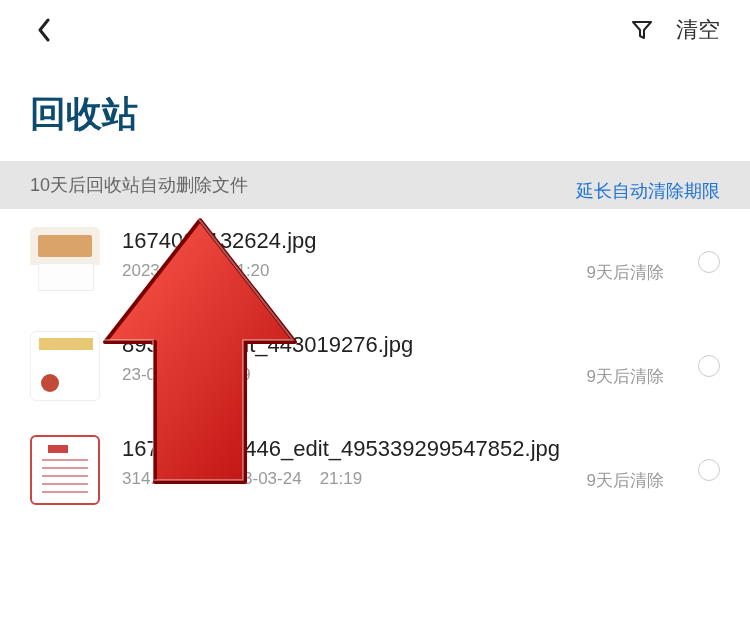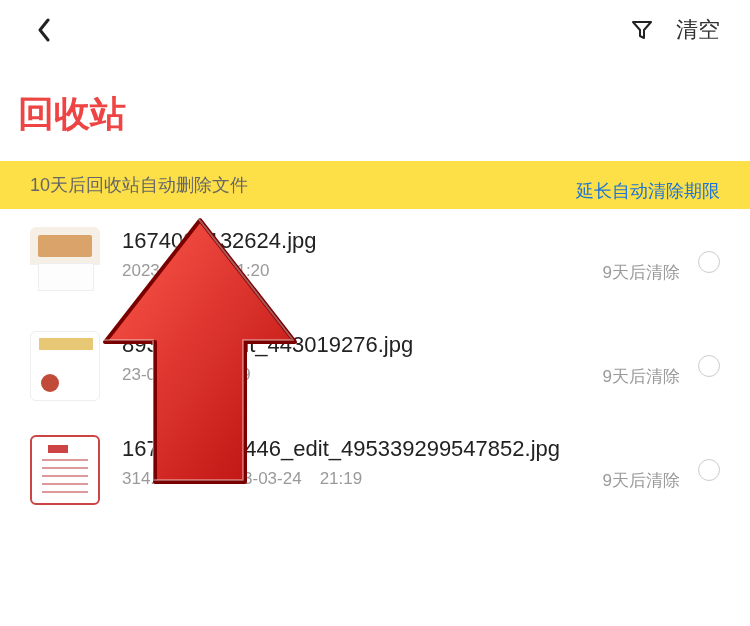--- a/index.html
+++ b/index.html
@@ -2,32 +2,32 @@
 <html><head>
 <meta charset="utf-8">
 <style>
   * { box-sizing: border-box; margin: 0; padding: 0; }
   html, body { width: 750px; height: 626px; font-family: -apple-system, "PingFang SC", "Microsoft YaHei", sans-serif; background: #fff; color: #222; overflow: hidden; }
   .header { height: 60px; display: flex; align-items: center; padding: 0 30px; }
   .back { flex: 0 0 auto; width: 28px; height: 28px; display: flex; align-items: center; justify-content: center; cursor: pointer; }
   .spacer { flex: 1 1 auto; }
   .filter { width: 28px; height: 28px; display: flex; align-items: center; justify-content: center; cursor: pointer; margin-right: 20px; }
   .clear { font-size: 22px; color: #333; cursor: pointer; }
-  .title { font-size: 36px; font-weight: 700; padding: 30px 18px 22px; color: #ef4444; }
-  .notice { display: flex; align-items: center; height: 48px; padding: 0 30px; background: #fde047; font-size: 18px; }
+  .title { font-size: 36px; font-weight: 700; padding: 30px 30px 22px; color: #0c4a6e; }
+  .notice { display: flex; align-items: center; height: 48px; padding: 0 30px; background: #e5e5e5; font-size: 18px; }
   .notice-text { color: #666; flex: 1; }
   .notice-link { color: #1e73d6; cursor: pointer; margin-top: 12px; }
   .list { }
   .row { display: flex; align-items: flex-start; padding: 18px 30px 16px; position: relative; }
   .thumb { width: 70px; height: 70px; border-radius: 6px; flex: 0 0 auto; background: #eee; overflow: hidden; position: relative; }
   .meta { flex: 1 1 auto; padding-left: 22px; min-width: 0; }
   .fname { font-size: 22px; color: #222; line-height: 28px; word-break: break-all; }
   .sub { font-size: 17px; color: #9a9a9a; margin-top: 6px; display: flex; flex-wrap: wrap; }
   .sub span { margin-right: 18px; }
-  .sub .expire { margin-left: auto; margin-right: 0; color: #9a9a9a; }
+  .sub .expire { margin-left: auto; margin-right: 16px; color: #9a9a9a; }
   .radio { width: 22px; height: 22px; border: 1px solid #ccc; border-radius: 50%; flex: 0 0 auto; margin-left: 18px; margin-top: 24px; cursor: pointer; }
   
   .thumb1 { background: linear-gradient(#f6efe5 0 55%, #fff 55% 100%); }
   .thumb1::before { content:""; position:absolute; left:8px; top:8px; width:54px; height:22px; background:#d9a36a; border-radius:2px;}
   .thumb1::after { content:""; position:absolute; left:8px; top:36px; width:54px; height:26px; background:#fdfdfd; border:1px solid #eee;}
   .thumb2 { background:#fff; border:1px solid #eee;}
   .thumb2::before { content:""; position:absolute; left:8px; top:6px; width:54px; height:12px; background:#e8c874;}
   .thumb2::after { content:""; position:absolute; left:10px; bottom:8px; width:18px; height:18px; background:#c14a38; border-radius:50%;}
   .thumb3 { background:#fff; border:2px solid #c44; padding:4px;}
   .thumb3::before { content:""; position:absolute; left:16px; top:8px; width:20px; height:8px; background:#c44;}

